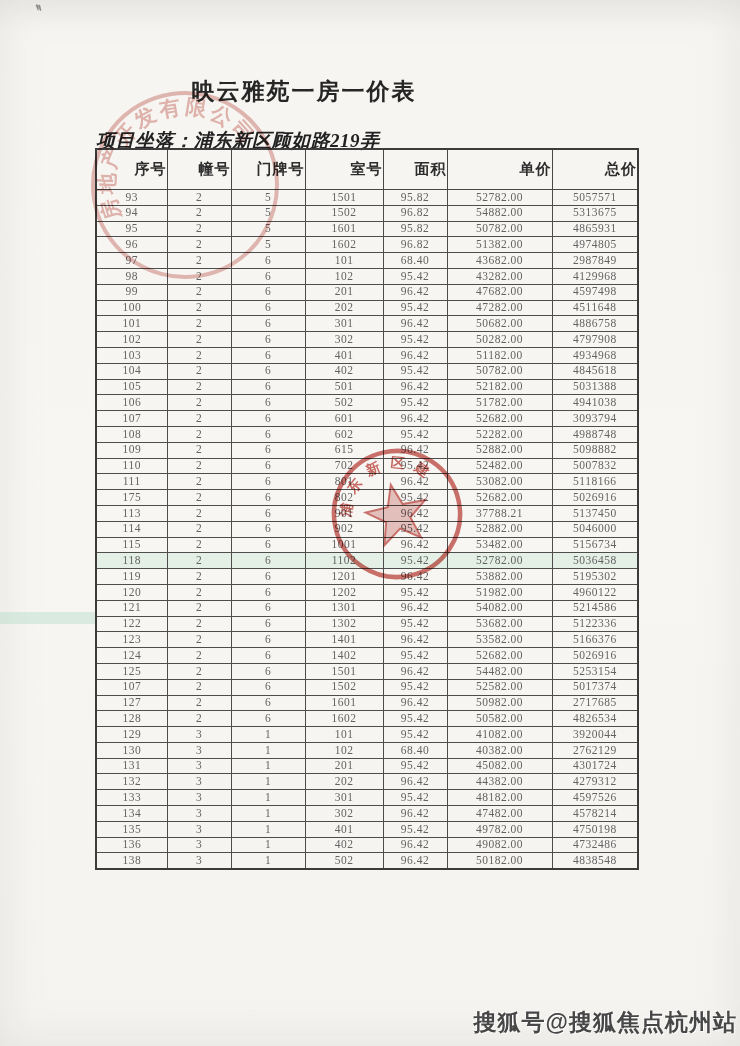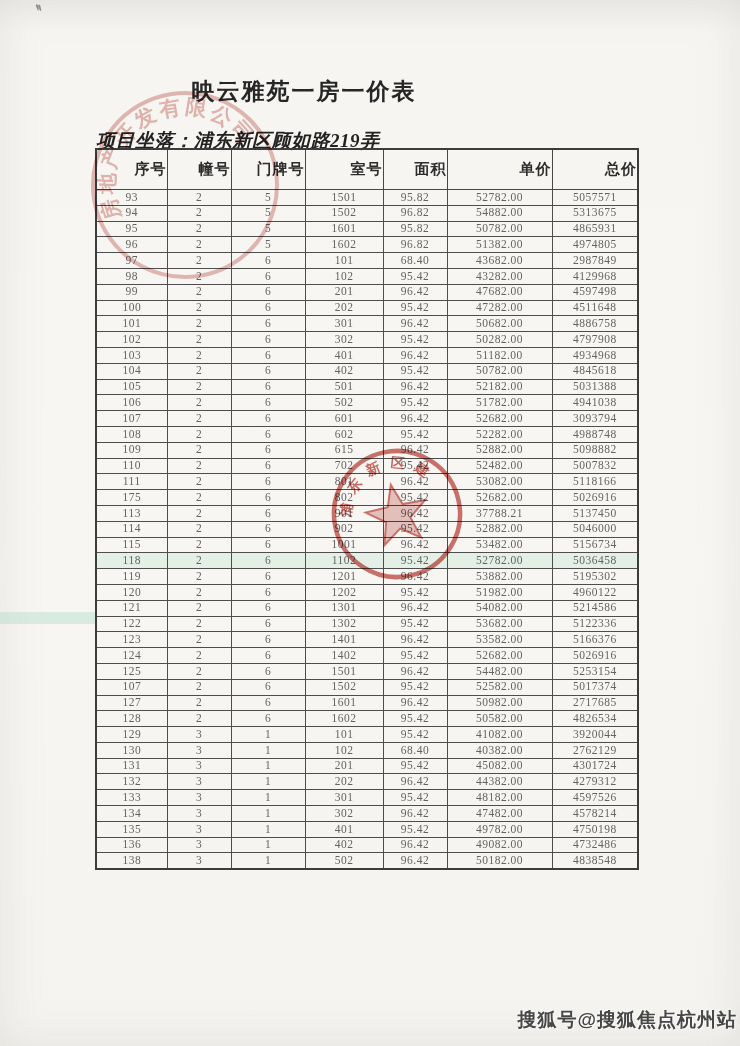--- a/index.html
+++ b/index.html
@@ -35,21 +35,21 @@
     text-align:center;padding:0;line-height:1;letter-spacing:.5px;
   }
   table.price tr.hl td{background:rgba(205,232,216,.45);}
   .hl-strip{
     position:absolute;left:0;top:612px;width:97px;height:12px;
     background:rgba(170,215,195,.38);
   }
   .stamp{position:absolute;pointer-events:none;mix-blend-mode:multiply;filter:blur(.3px);}
   .watermark{
     position:absolute;top:1007px;right:3px;font-family:"Liberation Sans",sans-serif;
-    font-size:19px;font-weight:bold;color:#474747;letter-spacing:1px;
+    font-size:23px;font-weight:bold;color:#474747;letter-spacing:1px;
     text-shadow:1px 1px 0 rgba(255,255,255,.8),-1px -1px 0 rgba(255,255,255,.55);
   }
 </style>
 </head>
 <body>
 
 <div class="page">
 
   <span class="artifact">〝</span>
 

